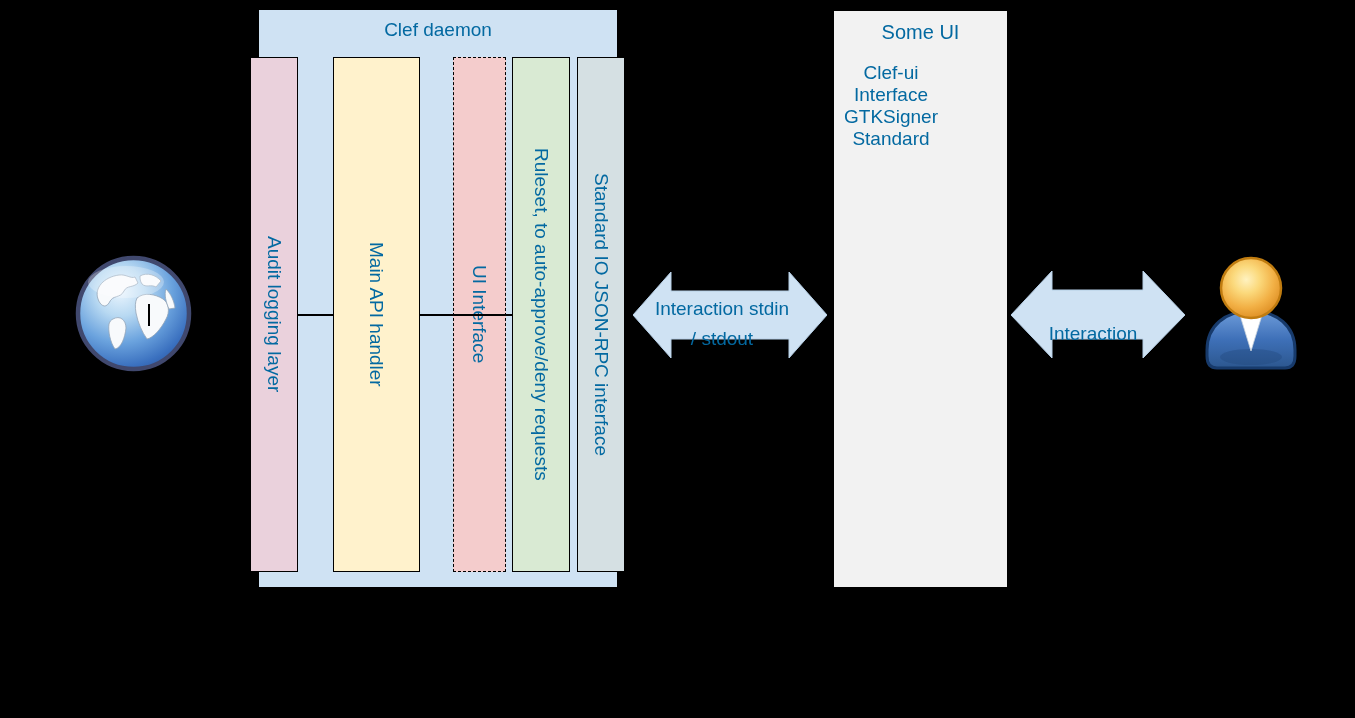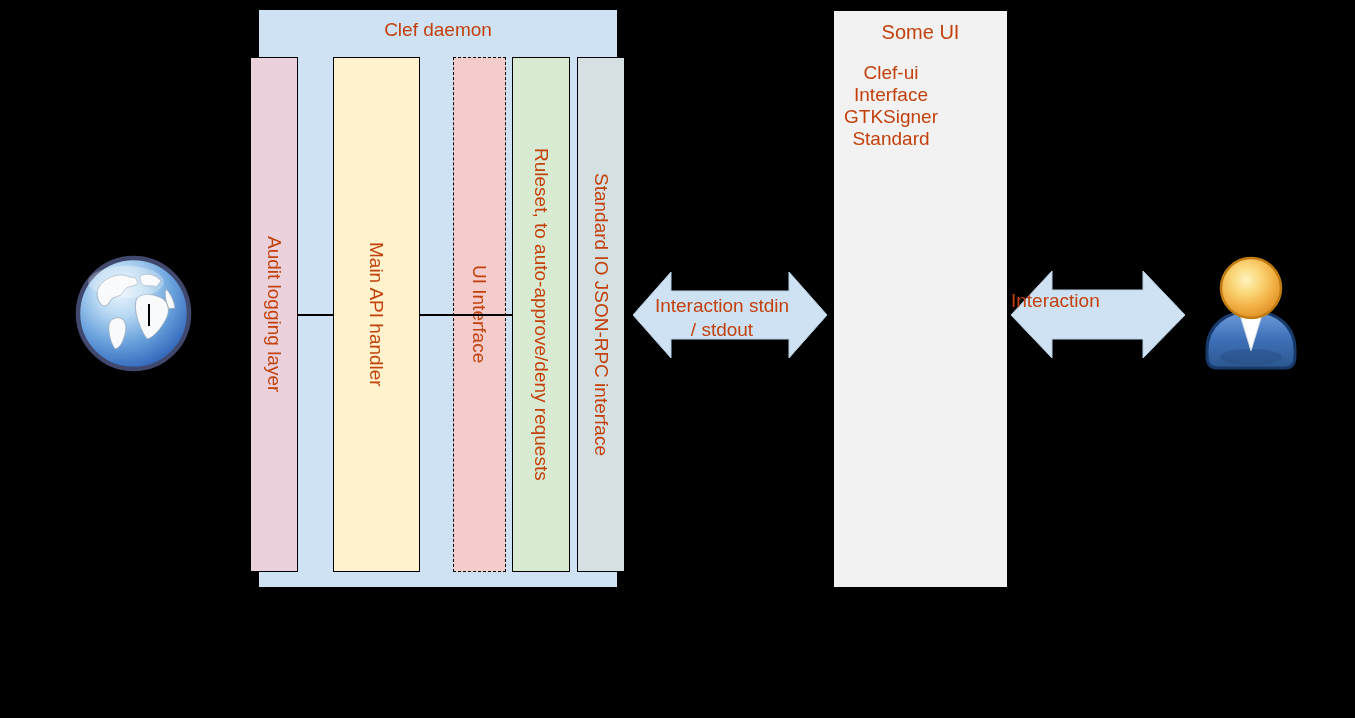--- a/index.html
+++ b/index.html
@@ -1,18 +1,18 @@
 <!DOCTYPE html>
 <html><head>
 <meta charset="utf-8">
 <style>
   html,body{margin:0;padding:0;background:#000;}
   #canvas{
     position:relative;width:1299px;height:718px;background:#000;
-    font-family:"Liberation Sans",sans-serif;color:#c2410c;overflow:hidden;
+    font-family:"Liberation Sans",sans-serif;color:#0369a1;overflow:hidden;
   }
   .abs{position:absolute;box-sizing:border-box;text-align:center;}
 
   
   #daemon-box{left:258px;top:9px;width:360px;height:579px;background:#cfe2f3;border:1px solid #000;}
   #daemon-title{left:258px;top:19px;width:360px;text-align:center;font-size:19px;z-index:5;}
 
   
   .vbar{top:57px;height:515px;border:1px solid #000;display:flex;align-items:center;justify-content:center;z-index:2;}
   .vbar .vlabel{writing-mode:vertical-rl;text-orientation:mixed;white-space:nowrap;font-size:19px;line-height:1;}
@@ -27,22 +27,22 @@
   #connector-b{left:420px;top:314px;width:93px;height:2px;background:#000;z-index:3;}
   #connector-tick{left:148px;top:304px;width:2px;height:22px;background:#000;z-index:4;}
 
   
   #globe-wrap{left:74px;top:254px;width:119px;height:119px;}
   #user-wrap{left:1201px;top:253px;width:100px;height:118px;}
 
   
   #arrow-left-wrap{left:633px;top:272px;width:194px;height:86px;}
   #arrow-right-wrap{left:1011px;top:271px;width:174px;height:87px;}
-  #arrow-left-label{left:642px;top:294px;width:160px;font-size:19px;line-height:24px;white-space:pre-line;z-index:6;}
-  #arrow-right-label{left:1011px;top:290px;width:164px;text-align:left;font-size:19px;z-index:6;}
+  #arrow-left-label{left:642px;top:294px;width:160px;font-size:19px;line-height:30px;white-space:pre-line;z-index:6;}
+  #arrow-right-label{left:1011px;top:323px;width:164px;text-align:center;font-size:19px;z-index:6;}
 
   
   #someui-box{left:833px;top:10px;width:175px;height:578px;background:#f2f2f2;border:1px solid #000;}
   #someui-title{left:833px;top:21px;width:175px;text-align:center;font-size:20px;z-index:5;}
   #someui-list{left:844px;top:62px;font-size:19px;line-height:22px;z-index:5;}
   #someui-list div{white-space:nowrap;}
 </style>
 </head>
 <body>
 

